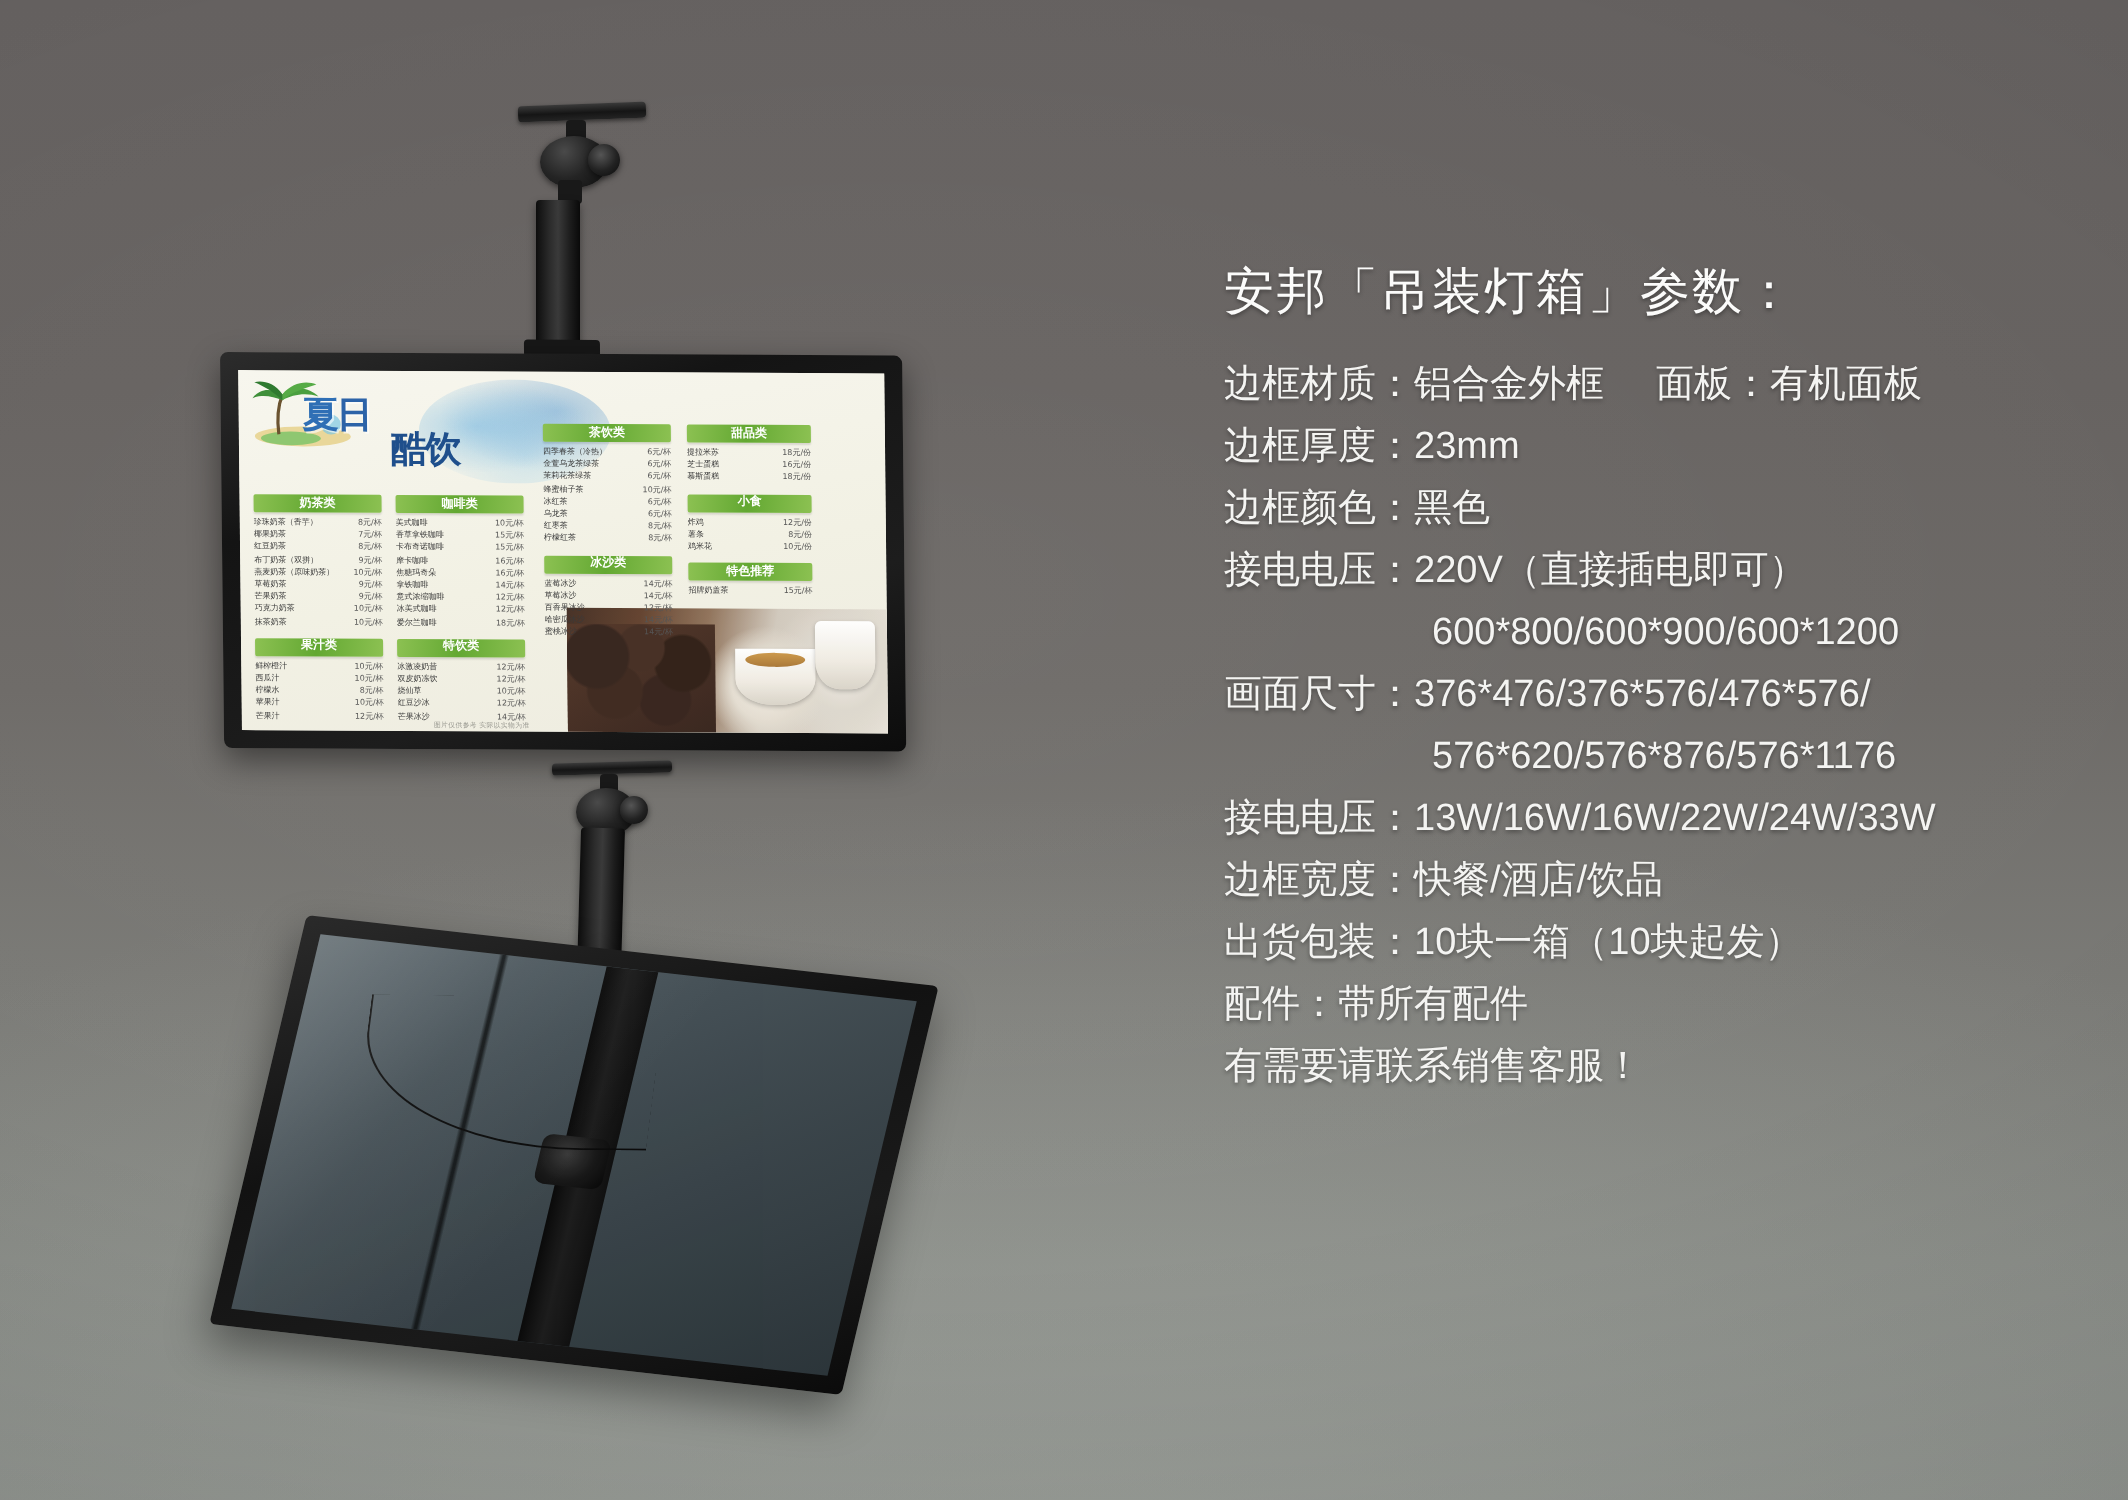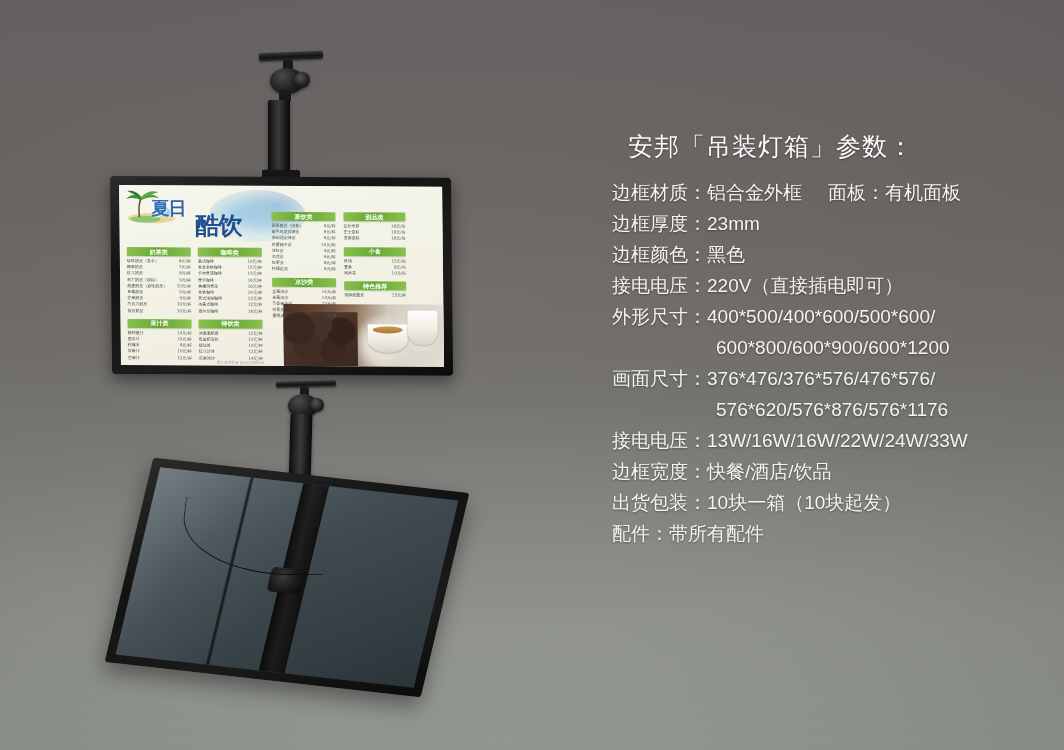--- a/index.html
+++ b/index.html
@@ -25,21 +25,21 @@
   }
   
   .spec{
     position:absolute;left:612px;top:126px;width:440px;
     color:#f2f2f0;
   }
   .spec-title{
     font-size:25px;line-height:40px;letter-spacing:1px;
     color:#fbfbfa;
     text-shadow:0 1px 2px rgba(0,0,0,.40);
-    margin-bottom:11px;white-space:nowrap;margin-left:16px;
+    margin-bottom:11px;white-space:nowrap;
   }
   .spec-line{
     font-size:19px;line-height:31px;
     color:#f4f4f2;
     text-shadow:0 1px 2px rgba(0,0,0,.38);
     white-space:nowrap;
   }
   .spec-line.indent{padding-left:104px;}
   .spec-line .gap{display:inline-block;width:26px;}
   
@@ -108,21 +108,21 @@
     font-weight:bold;font-size:18px;line-height:27px;
     color:#2f6fb5;
     letter-spacing:-1px;
     text-shadow:1px 1px 0 rgba(255,255,255,.6);
     white-space:nowrap;
   }
   .hero-title .b2{color:#2c63a8;}
   .hero-sub{
     position:absolute;left:72px;top:27px;
     font-family:"DejaVu Sans","Liberation Sans",sans-serif;
-    font-weight:bold;font-size:24px;line-height:22px;
+    font-weight:bold;font-size:18px;line-height:22px;
     color:#1f4f8c;letter-spacing:-1px;white-space:nowrap;
   }
   .splash{
     position:absolute;left:86px;top:2px;width:96px;height:52px;
     background:
       radial-gradient(ellipse at 30% 45%, rgba(120,185,225,.55) 0%, rgba(120,185,225,0) 58%),
       radial-gradient(ellipse at 72% 30%, rgba(86,150,205,.48) 0%, rgba(86,150,205,0) 60%),
       radial-gradient(ellipse at 55% 72%, rgba(150,205,235,.40) 0%, rgba(150,205,235,0) 62%);
     border-radius:50%;
   }
@@ -530,24 +530,24 @@
     <div class="bb-gloss"></div>
   </div>
 
   <div class="spec">
     <div class="spec-title">安邦「吊装灯箱」参数：</div>
     <div id="spec-lines">
         <div class="spec-line">边框材质：铝合金外框<span class="gap"></span><span>面板：有机面板</span></div>
         <div class="spec-line">边框厚度：23mm</div>
         <div class="spec-line">边框颜色：黑色</div>
         <div class="spec-line">接电电压：220V（直接插电即可）</div>
-        <div class="spec-line">外形尺寸：400*500/400*600/500*600/</div>
         <div class="spec-line indent">600*800/600*900/600*1200</div>
         <div class="spec-line">画面尺寸：376*476/376*576/476*576/</div>
         <div class="spec-line indent">576*620/576*876/576*1176</div>
         <div class="spec-line">接电电压：13W/16W/16W/22W/24W/33W</div>
         <div class="spec-line">边框宽度：快餐/酒店/饮品</div>
         <div class="spec-line">出货包装：10块一箱（10块起发）</div>
         <div class="spec-line">配件：带所有配件</div>
+        <div class="spec-line">有需要请联系销售客服！</div>
       </div>
   </div>
 
 </div>
 
 </body></html>

